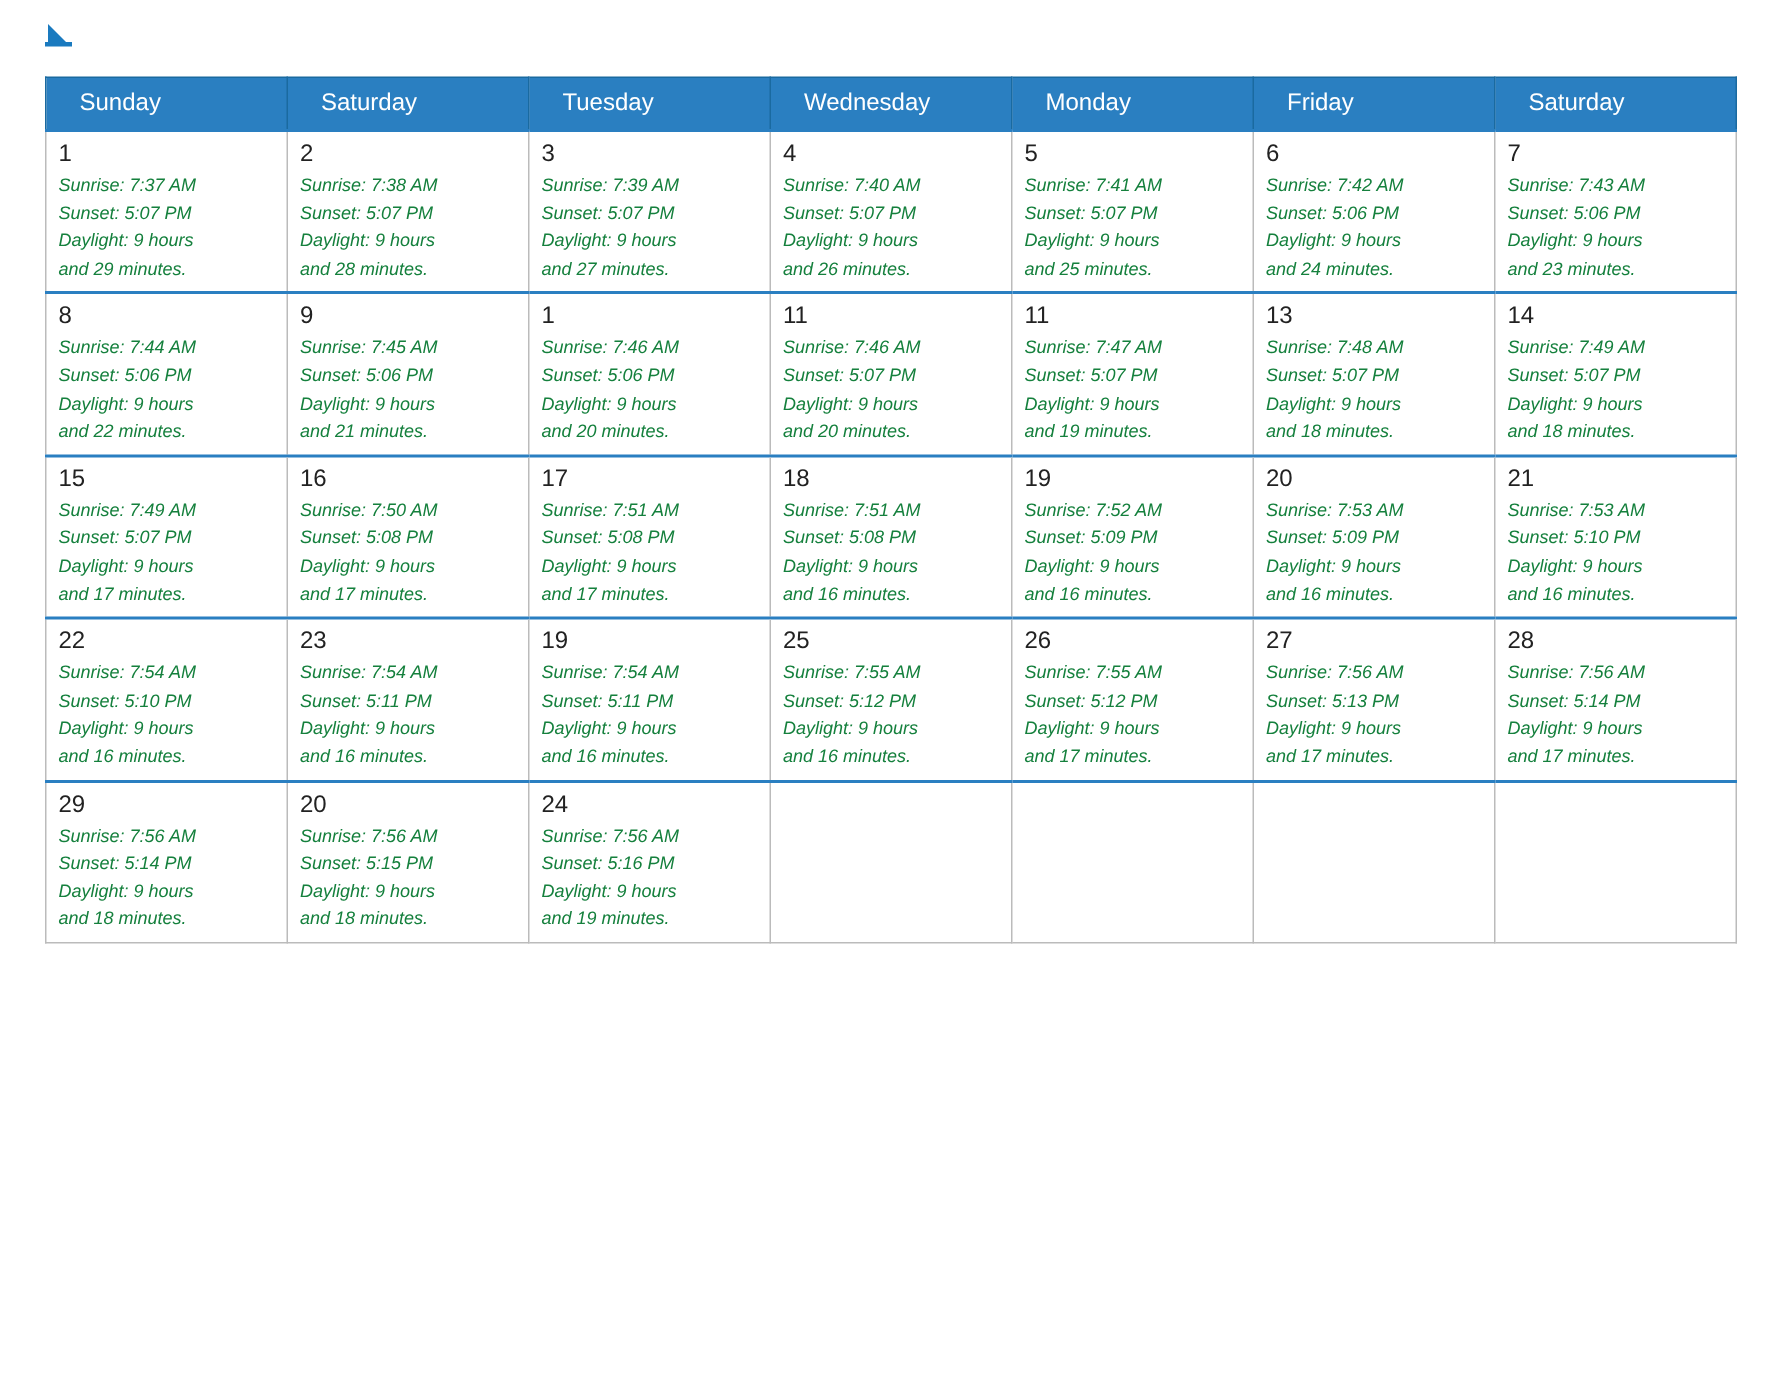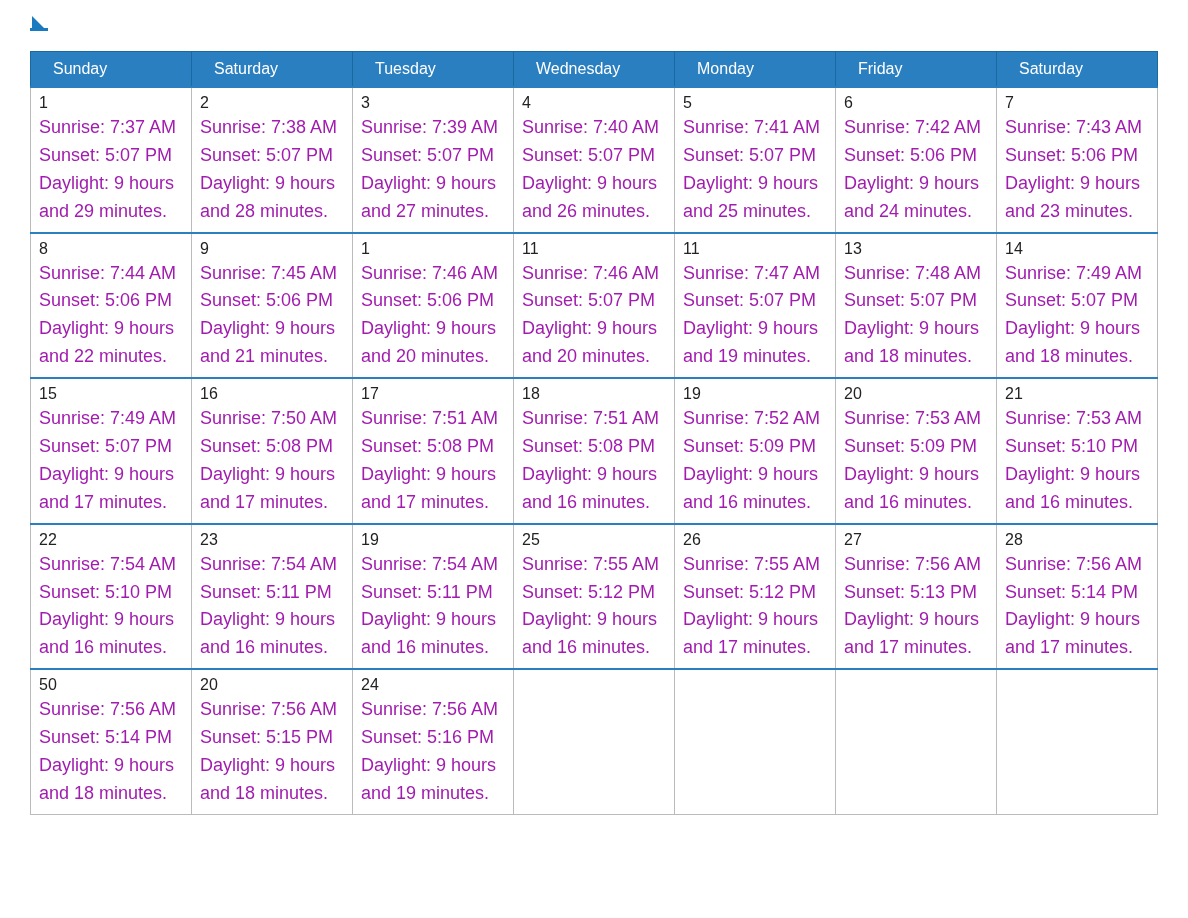--- a/index.html
+++ b/index.html
@@ -79,23 +79,24 @@
     .calendar tr.week-row td {
       border-top: 2px solid #2a7fc1;
     }
     .day-num {
       font-size: 16px;
       font-weight: normal;
       display: block;
       margin-bottom: 2px;
     }
     .day-info {
-      font-size: 18px;
+      font-size: 12px;
       line-height: 1.55;
-      color: #a21caf;
+      color: #15803d;
+      font-style: italic;
     }
     .empty-cell {
       background: #fff;
     }
   </style>
 </head>
 <body>
 
 <div class="header">
   <div class="logo">
@@ -382,21 +383,21 @@
         <div class="day-info">
           Sunrise: 7:56 AM<br>
           Sunset: 5:14 PM<br>
           Daylight: 9 hours<br>
           and 17 minutes.
         </div>
       </td>
       </tr>
       <tr class="week-row">
         <td>
-        <span class="day-num">50</span>
+        <span class="day-num">29</span>
         <div class="day-info">
           Sunrise: 7:56 AM<br>
           Sunset: 5:14 PM<br>
           Daylight: 9 hours<br>
           and 18 minutes.
         </div>
       </td>
         <td>
         <span class="day-num">20</span>
         <div class="day-info">

